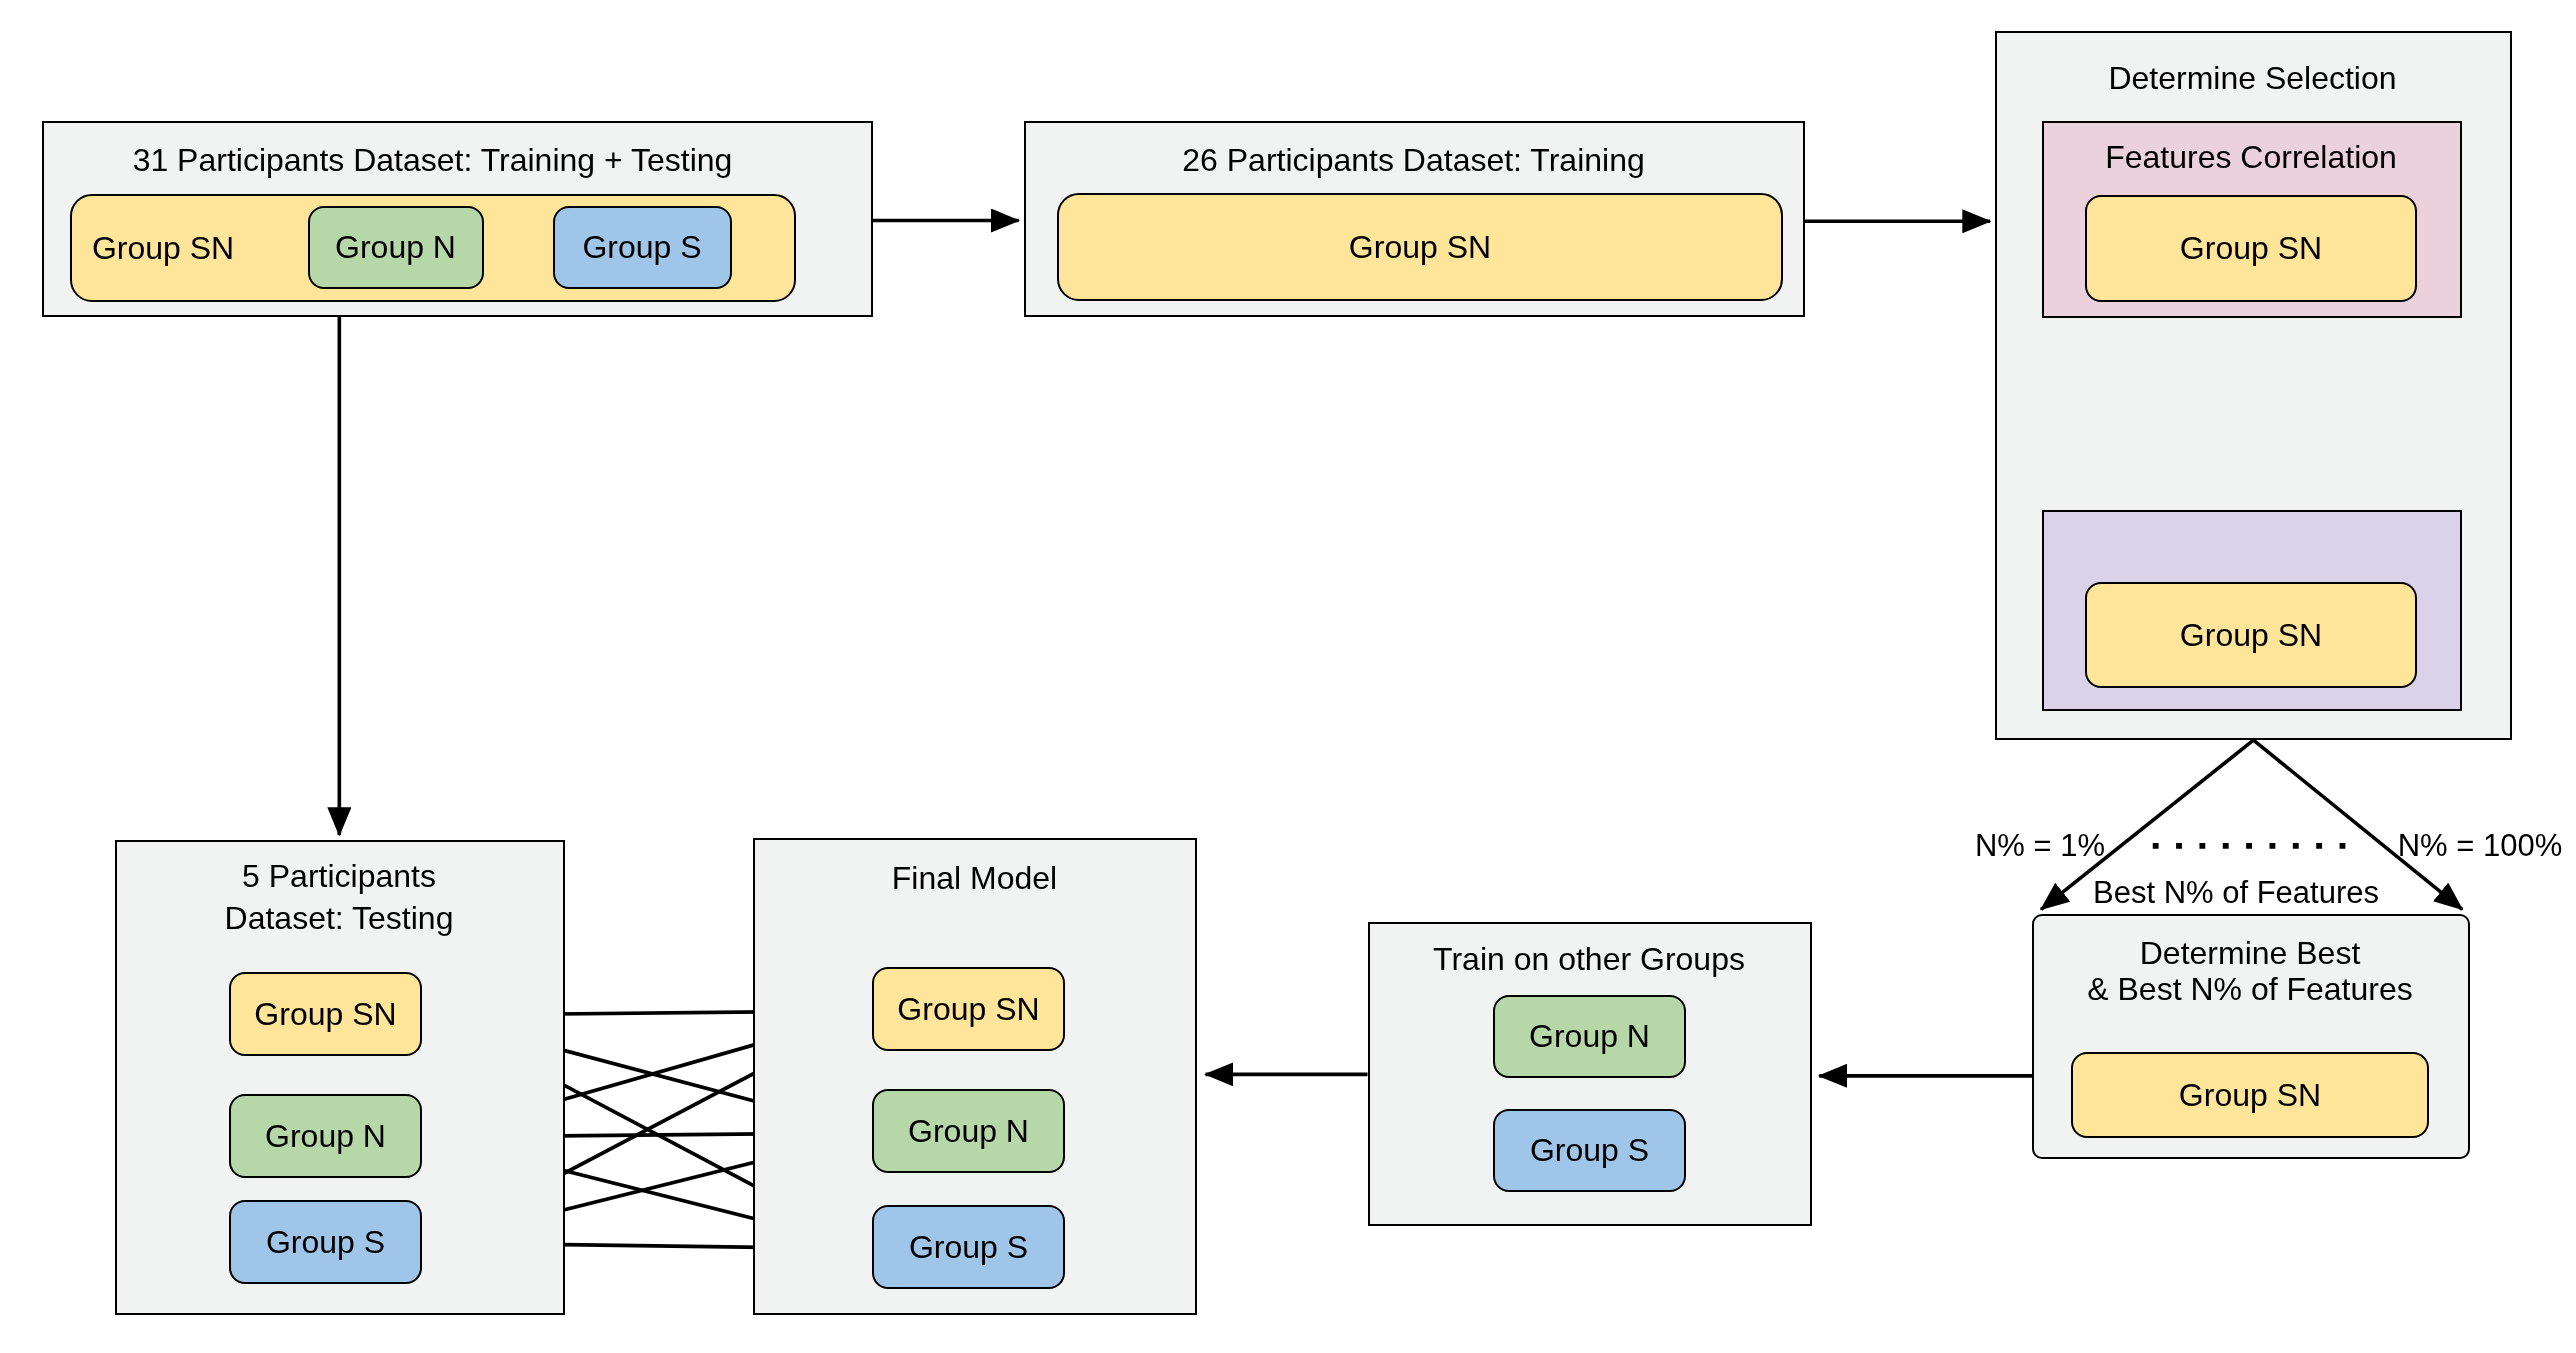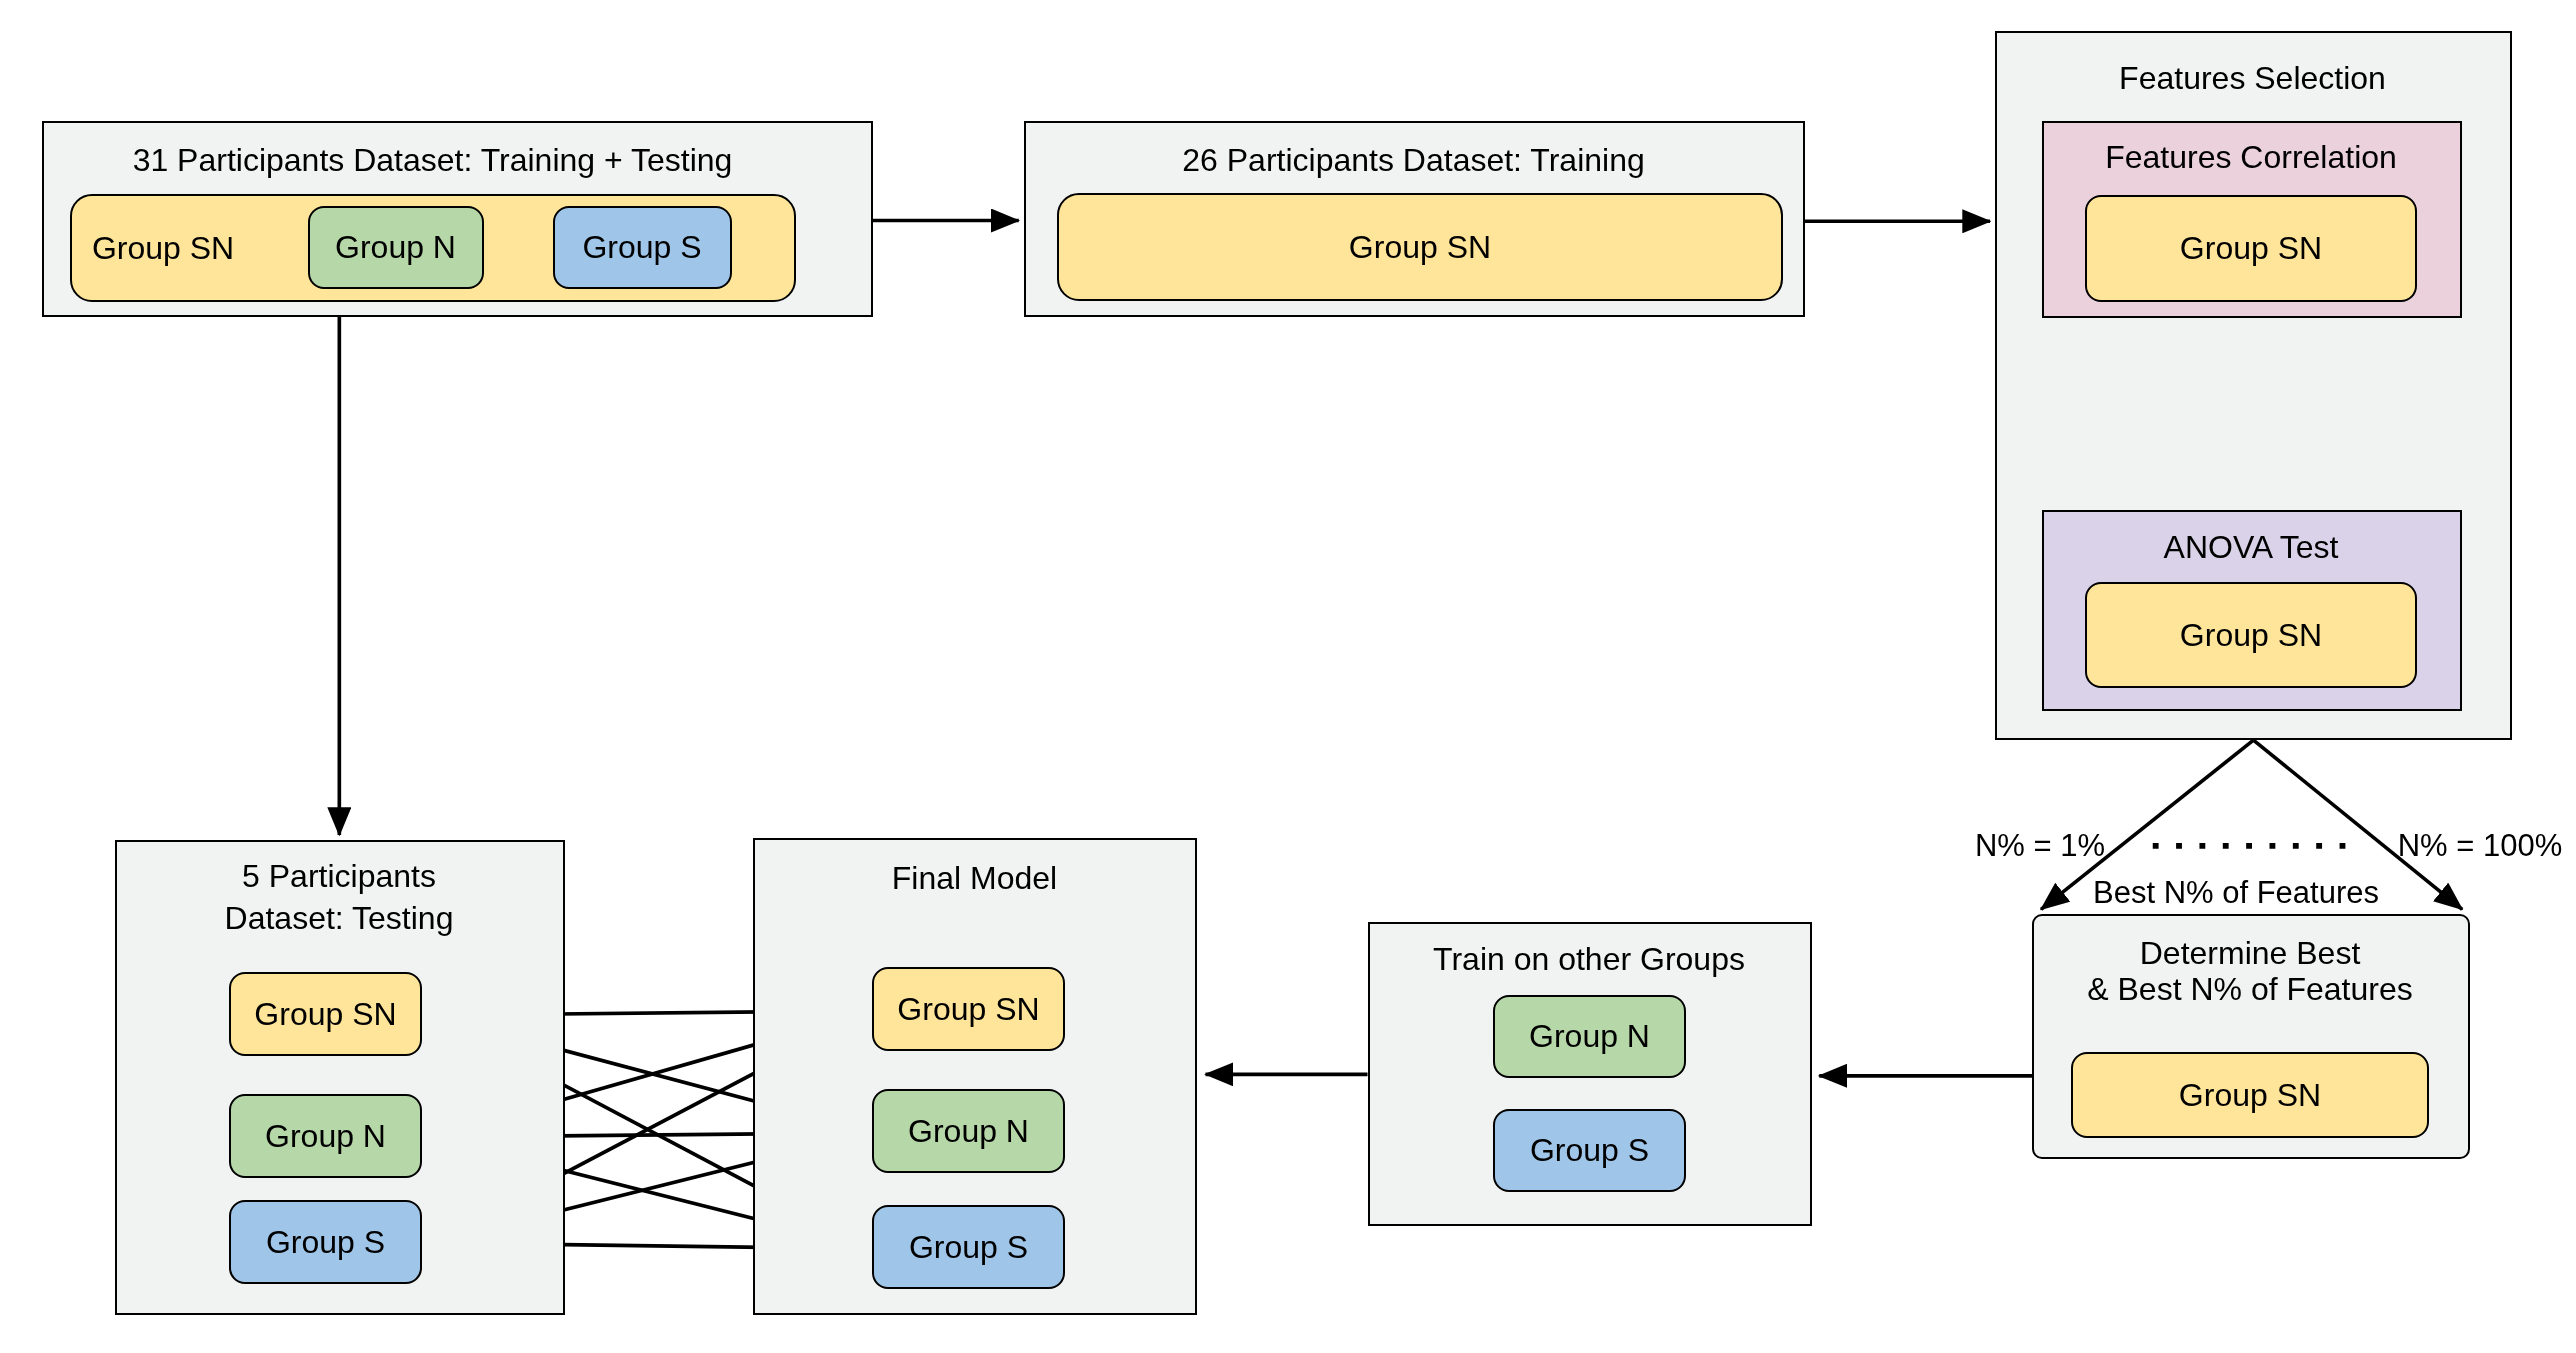--- a/index.html
+++ b/index.html
@@ -141,27 +141,26 @@
   </div>
 
   <div class="outer-box" style="left:1024px; top:121px; width:781px; height:196px;">
     <div class="box-title" style="left:0; width:775px; top:17.5px;">26 Participants Dataset: Training</div>
     <div class="yellow-container" style="left:31px; top:70px; width:726px; height:108px;">
       <span class="center-text">Group SN</span>
     </div>
   </div>
 
   <div class="outer-box" style="left:1995px; top:31px; width:517px; height:709px;">
-    <div class="box-title" style="left:0; width:511px; top:26px;">Features Selection</div>
+    <div class="box-title" style="left:0; width:511px; top:26px;">Determine Selection</div>
     <div class="sub-box pink" style="left:45px; top:88px; width:420px; height:197px;padding-left:34px;">
       <div class="box-title" style="left:0; width:414px; top:14.6px;">Features Correlation</div>
       <div class="chip yellow" style="left:41px; top:72px; width:332px; height:107px;">Group SN</div>
     </div>
     <div class="sub-box purple" style="left:45px; top:477px; width:420px; height:201px;">
-      <div class="box-title" style="left:0; width:414px; top:16px;">ANOVA Test</div>
       <div class="chip yellow" style="left:41px; top:70px; width:332px; height:106px;">Group SN</div>
     </div>
   </div>
 
   <div class="inline-label" style="left:2040px; top:845px;">N% = 1%</div>
   <div class="inline-label" style="left:2480px; top:845px;">N% = 100%</div>
   <div class="inline-label" style="left:2236px; top:892px;">Best N% of Features</div>
 
   <div class="outer-box" style="left:2032px; top:914px; width:438px; height:245px;border-radius:10px;">
     <div class="box-title multiline" style="left:0; width:432px; top:19px; line-height:36px;">

